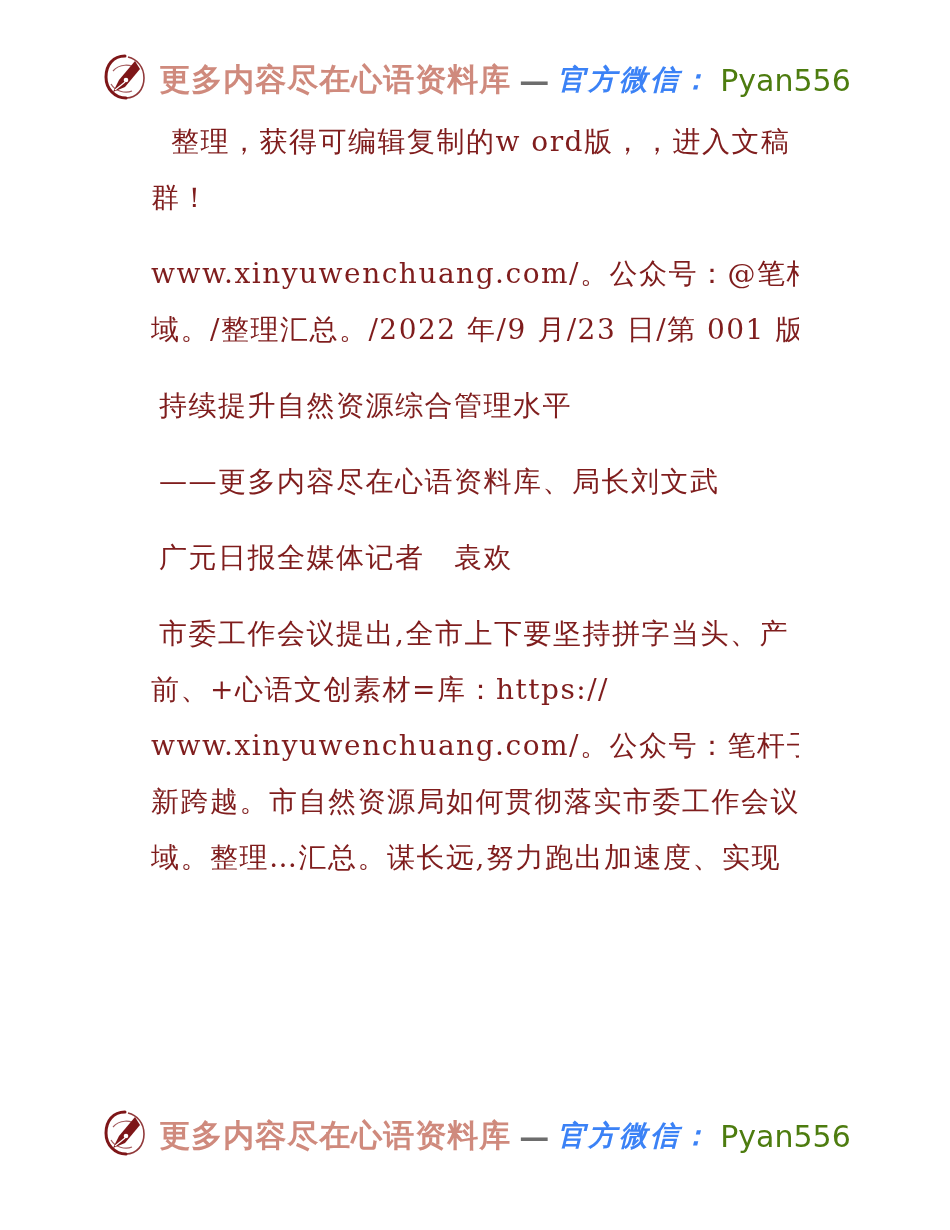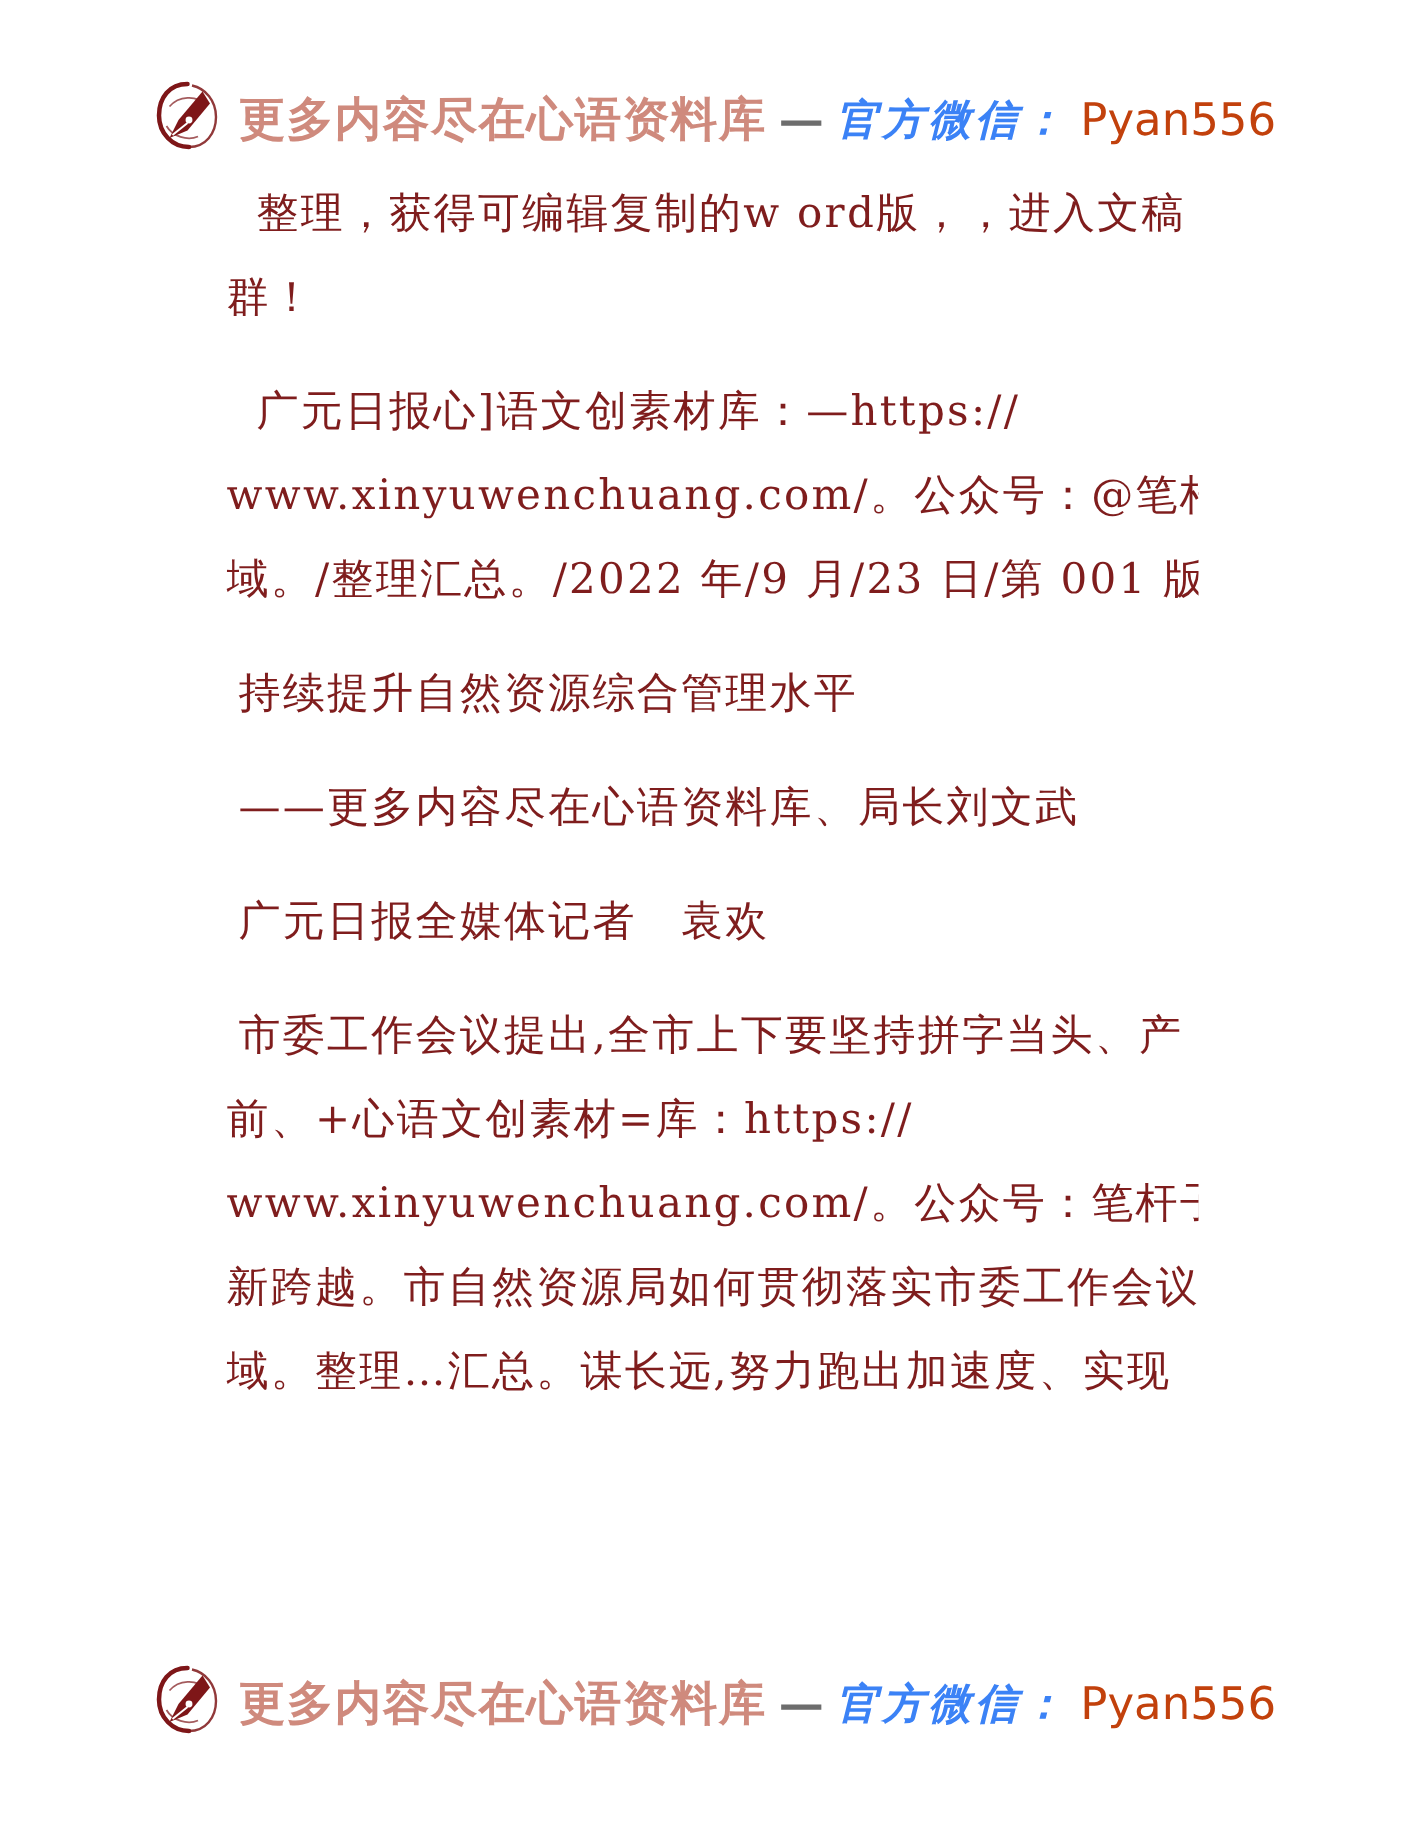--- a/index.html
+++ b/index.html
@@ -38,21 +38,21 @@
     font-size: 28px;
     color: #3b82f6;
     font-style: italic;
     font-weight: 600;
     letter-spacing: 3px;
     white-space: nowrap;
   }
   .wechat-id {
     font-family: "DejaVu Sans", "Liberation Sans", sans-serif;
     font-size: 30px;
-    color: #c2410c;
+    color: #4d7c0f;
     white-space: nowrap;
   }
   .header { padding-top: 50px; }
   .footer { position: absolute; top: 1106px; left: 0; right: 0; }
   
   .content {
     margin: 4px 85px 0 85px;
     color: #7f1d1d;
     font-size: 28px;
     letter-spacing: 1.5px;
@@ -94,21 +94,20 @@
   </div>
 
   <div class="content">
 
     <div class="para">
       <span class="line indent-lg">整理，获得可编辑复制的w ord版，，进入文稿</span>
       <span class="line">群！</span>
     </div>
 
     <div class="para">
-      <span class="line indent-lg">广元日报心]语文创素材库：—https://</span>
       <span class="line">www.xinyuwenchuang.com/。公众号：@笔杆子星</span>
       <span class="line">域。/整理汇总。/2022 年/9 月/23 日/第 001 版</span>
     </div>
 
     <div class="para">
       <span class="line indent-sm">持续提升自然资源综合管理水平</span>
     </div>
 
     <div class="para">
       <span class="line indent-sm">——更多内容尽在心语资料库、局长刘文武</span>

